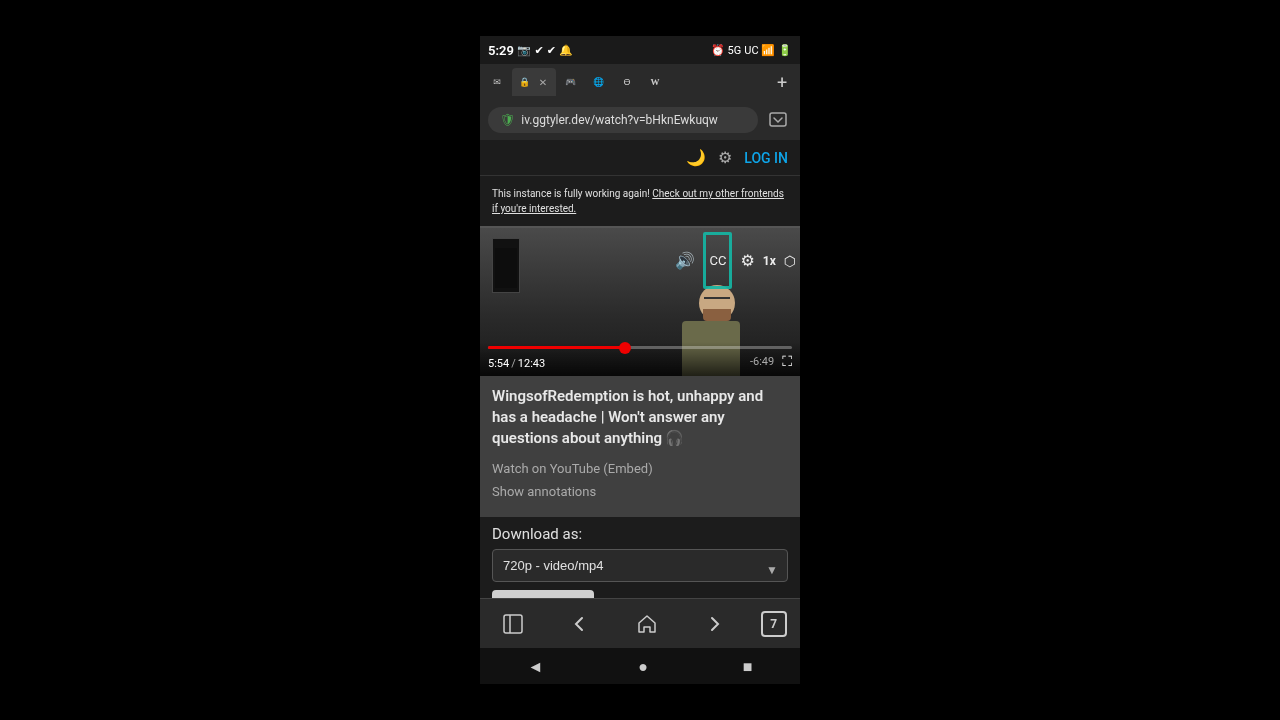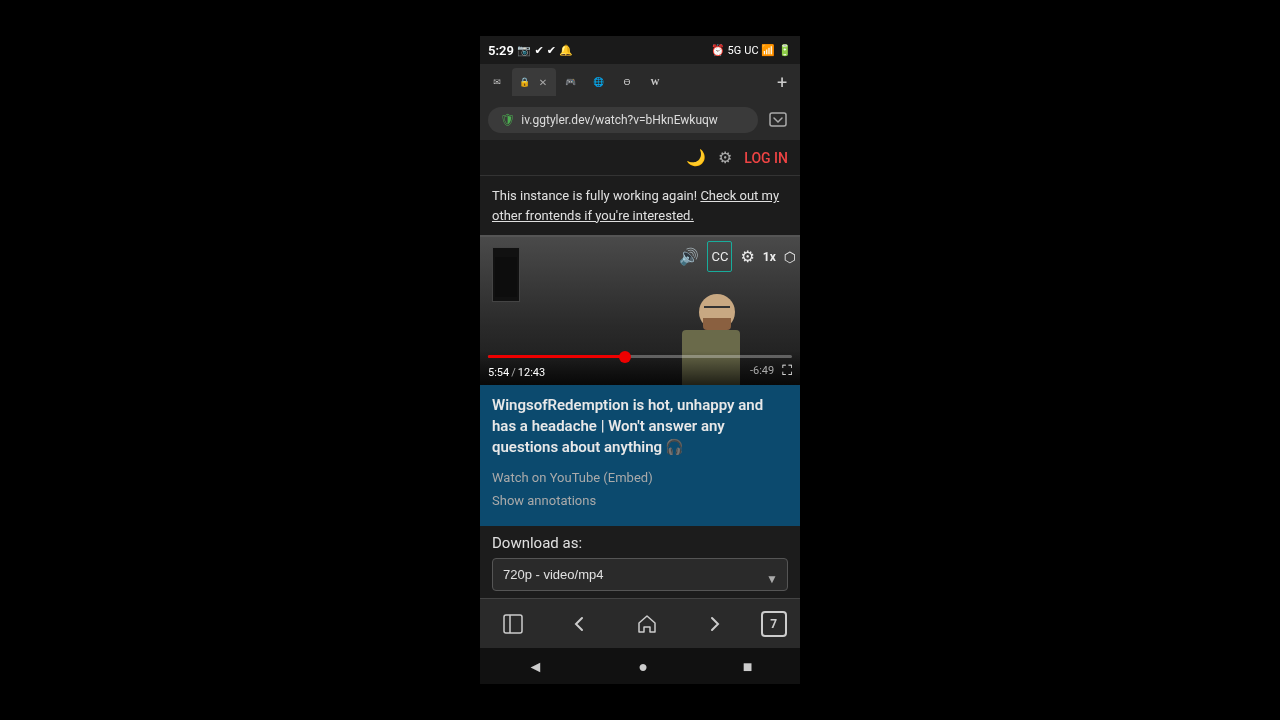--- a/index.html
+++ b/index.html
@@ -173,30 +173,30 @@
       justify-content: flex-end;
       padding: 8px 12px;
       gap: 12px;
       border-bottom: 1px solid #333;
     }
     .topbar-icon {
       color: #aaa;
       font-size: 16px;
     }
     .login-link {
-      color: #ef4444;
+      color: #0ea5e9;
       font-size: 14px;
       font-weight: 500;
     }
 
     
     .notice-banner {
       padding: 10px 12px;
       color: #e0e0e0;
-      font-size: 13px;
+      font-size: 10px;
       line-height: 1.5;
       border-bottom: 2px solid #555;
     }
     .notice-link {
       text-decoration: underline;
     }
 
     
     .video-container {
       width: 100%;
@@ -291,21 +291,21 @@
       font-size: 11px;
     }
     .fullscreen-btn {
       color: #fff;
       font-size: 14px;
     }
 
     
     .video-info {
       padding: 10px 12px;
-      background: #0c4a6e;
+      background: #404040;
     }
     .video-title {
       color: #e8e8e8;
       font-size: 15px;
       font-weight: 600;
       line-height: 1.4;
       margin-bottom: 12px;
     }
     .video-link {
       display: block;
@@ -492,21 +492,21 @@
               <div style="position:absolute;bottom:0;left:4px;right:4px;height:12px;background:#8a6040;border-radius:0 0 4px 4px;"></div>
 
               <div style="position:absolute;top:12px;left:5px;right:5px;height:2px;background:#333;"></div>
             </div>
             <div style="width:58px;height:55px;background:#6a6a4a;border-radius:4px 4px 0 0;margin-left:-11px;margin-top:0;"></div>
           </div>
         </div>
 
         <div class="video-controls-top">
           <span class="ctrl-btn">🔊</span>
-          <span class="ctrl-btn" style="font-size:13px;border:1px solid #14b8a6;padding:7px 3px;border-radius:2px;">CC</span>
+          <span class="ctrl-btn" style="font-size:13px;border:3px solid #14b8a6;padding:18px 3px;border-radius:2px;">CC</span>
           <span class="ctrl-btn">⚙</span>
           <span class="ctrl-btn-speed">1x</span>
           <span class="ctrl-btn" style="font-size:14px;">⬡</span>
         </div>
 
         <div class="video-controls-bottom">
           <div class="progress-bar">
             <div class="progress-fill"></div>
             <div class="progress-thumb"></div>
           </div>

